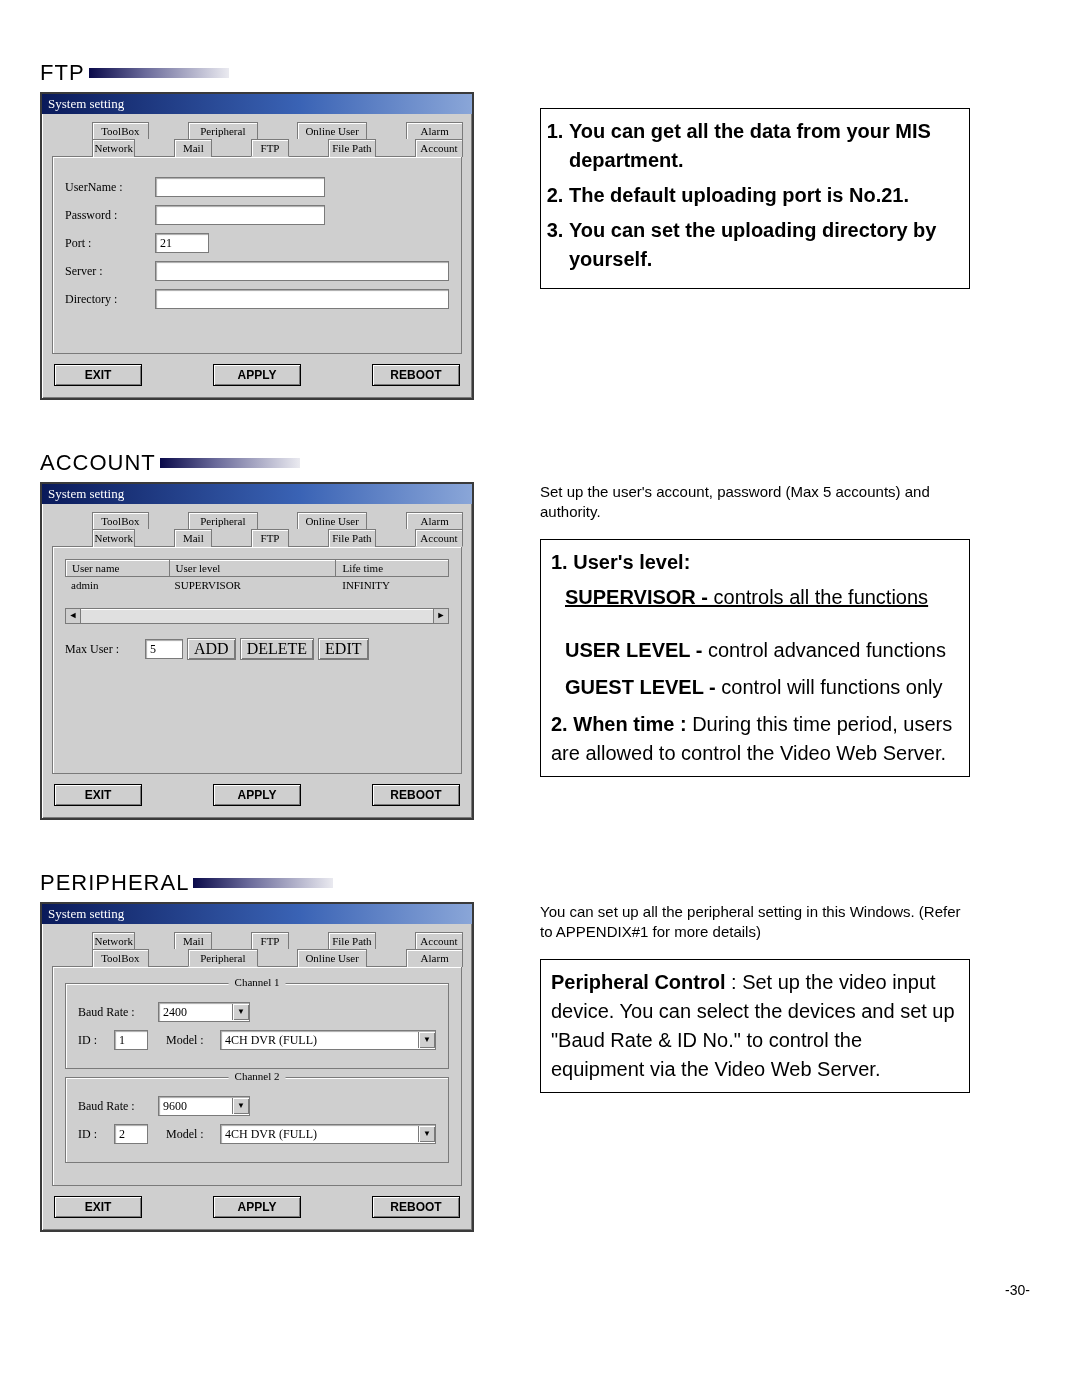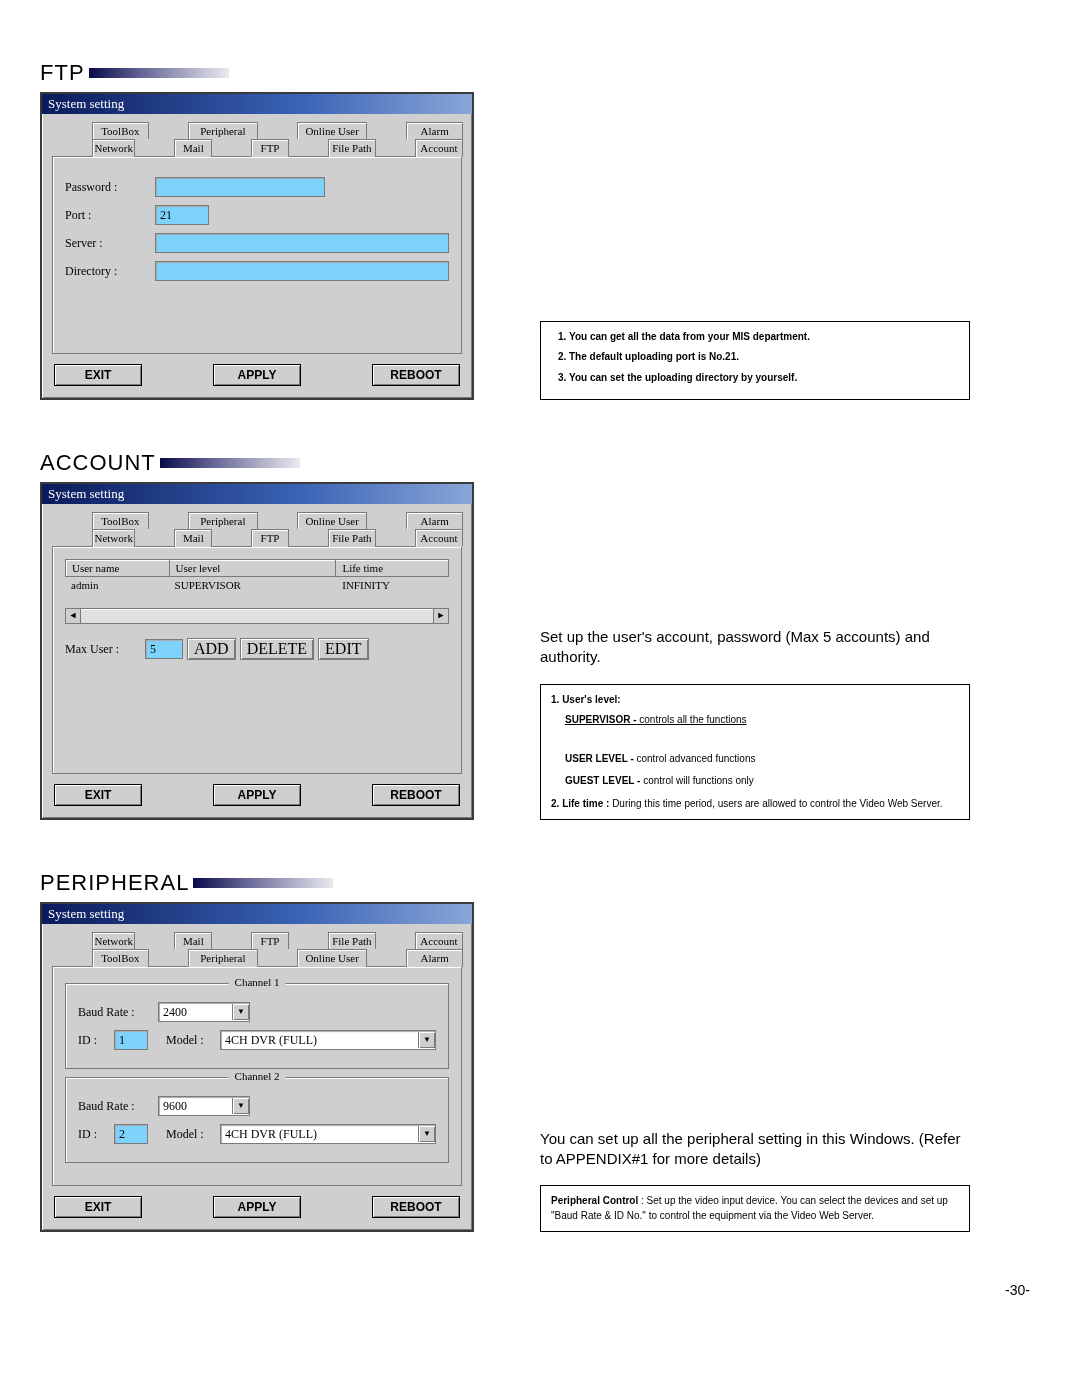--- a/index.html
+++ b/index.html
@@ -23,21 +23,21 @@
     display: flex;
     align-items: center;
   }
   .sec-head .bar {
     display: inline-block;
     width: 140px;
     height: 10px;
     margin-left: 4px;
     background: linear-gradient(to right, #0a0a4a 0%, #6a6a9a 40%, #eaeaf0 100%);
   }
-  .row { display: flex; align-items: flex-end; }
+  .row { display: flex; align-items: flex-start; }
   .col-left { width: 460px; }
   .col-right { width: 430px; margin-left: 40px; font-size: 15px; line-height: 1.35; }
 
   
   .dlg {
     width: 430px;
     background: #cfcfcf;
     border: 2px solid #3a3a3a;
     box-shadow: inset 1px 1px 0 #fff, inset -1px -1px 0 #7a7a7a;
   }
@@ -71,21 +71,21 @@
     border: 1px solid #7a7a7a;
     box-shadow: inset 1px 1px 0 #fff;
     padding: 12px 12px 14px 12px;
     min-height: 170px;
     position: relative;
     margin-top: -1px;
   }
   .frow { display: flex; align-items: center; margin: 8px 0; }
   .flabel { width: 90px; font-size: 12px; }
   .inset-input {
-    background: #7dd3fc;
+    background: #ffffff;
     border: 1px solid #7a7a7a;
     box-shadow: inset 1px 1px 1px #aaa;
     height: 18px;
     padding: 0 4px;
     font-family: "Times New Roman", serif;
     font-size: 12px;
     display: flex; align-items: center;
   }
   .btn3 {
     display: flex;
@@ -110,21 +110,21 @@
     border: 1px solid #7a7a7a;
     box-shadow: inset 1px 1px 0 #fff, inset -1px -1px 0 #7a7a7a;
     padding: 1px 6px;
     margin-left: 4px;
     font-family: "Times New Roman", serif;
   }
   .notebox {
     border: 1.5px solid #000;
     padding: 8px 10px;
     margin-top: 16px;
-    font-size: 10px;
+    font-size: 20px;
     line-height: 1.45;
   }
   .notebox ol { margin: 0; padding-left: 18px; }
   .notebox li { margin-bottom: 6px; }
   .b { font-weight: bold; }
 
   
   .acct-head { display:flex; border:1px solid #7a7a7a; box-shadow: inset 1px 1px 0 #fff; background:#cfcfcf; }
   .acct-head div { padding:2px 6px; border-right:1px solid #7a7a7a; font-size:11px; }
   .acct-head div:last-child{border-right:none;}
@@ -188,20 +188,24 @@
               </div>
               <div class="tab-row">
                 <div class="tab" style="width:72px">Network</div>
                 <div class="tab" style="width:62px">Mail</div>
                 <div class="tab active" style="width:62px">FTP</div>
                 <div class="tab" style="width:80px">File Path</div>
                 <div class="tab" style="width:80px">Account</div>
               </div>
               <div class="tab-panel">
                 <div class="frow">
+                    <div class="flabel">UserName :</div>
+                    <div class="inset-input" style="width:160px"></div>
+                  </div>
+                <div class="frow">
                     <div class="flabel">Password :</div>
                     <div class="inset-input" style="width:160px"></div>
                   </div>
                 <div class="frow">
                     <div class="flabel">Port :</div>
                     <div class="inset-input" style="width:44px">21</div>
                   </div>
                 <div class="frow">
                     <div class="flabel">Server :</div>
                     <div class="inset-input" style="flex:1"></div>
@@ -289,21 +293,21 @@
           </div>
         </div>
       </div>
       <div class="col-right">
         <div>Set up the user's account, password (Max 5 accounts) and authority.</div>
         <div class="notebox">
           <div style="margin-bottom:6px;"><span class="b">1. </span><span class="b">User's level:</span></div>
           <div style="margin-left:14px; margin-bottom:24px;text-decoration:underline;"><span class="b">SUPERVISOR -</span><span> controls all the functions</span></div>
           <div style="margin-left:14px; margin-bottom:8px;"><span class="b">USER LEVEL -</span><span> control advanced functions</span></div>
           <div style="margin-left:14px; margin-bottom:8px;"><span class="b">GUEST LEVEL -</span><span> control will functions only</span></div>
-          <div><span class="b">2. </span><span class="b">Life time :</span><span> During this time period, users are allowed to control the Video Web Server.</span></div>
+          <div><span class="b">2. </span><span class="b">When time :</span><span> During this time period, users are allowed to control the Video Web Server.</span></div>
         </div>
       </div>
     </div>
   </div>
 
   <div class="section">
     <div class="sec-head">
       <span>PERIPHERAL</span>
         <span class="bar"></span>
     </div>

